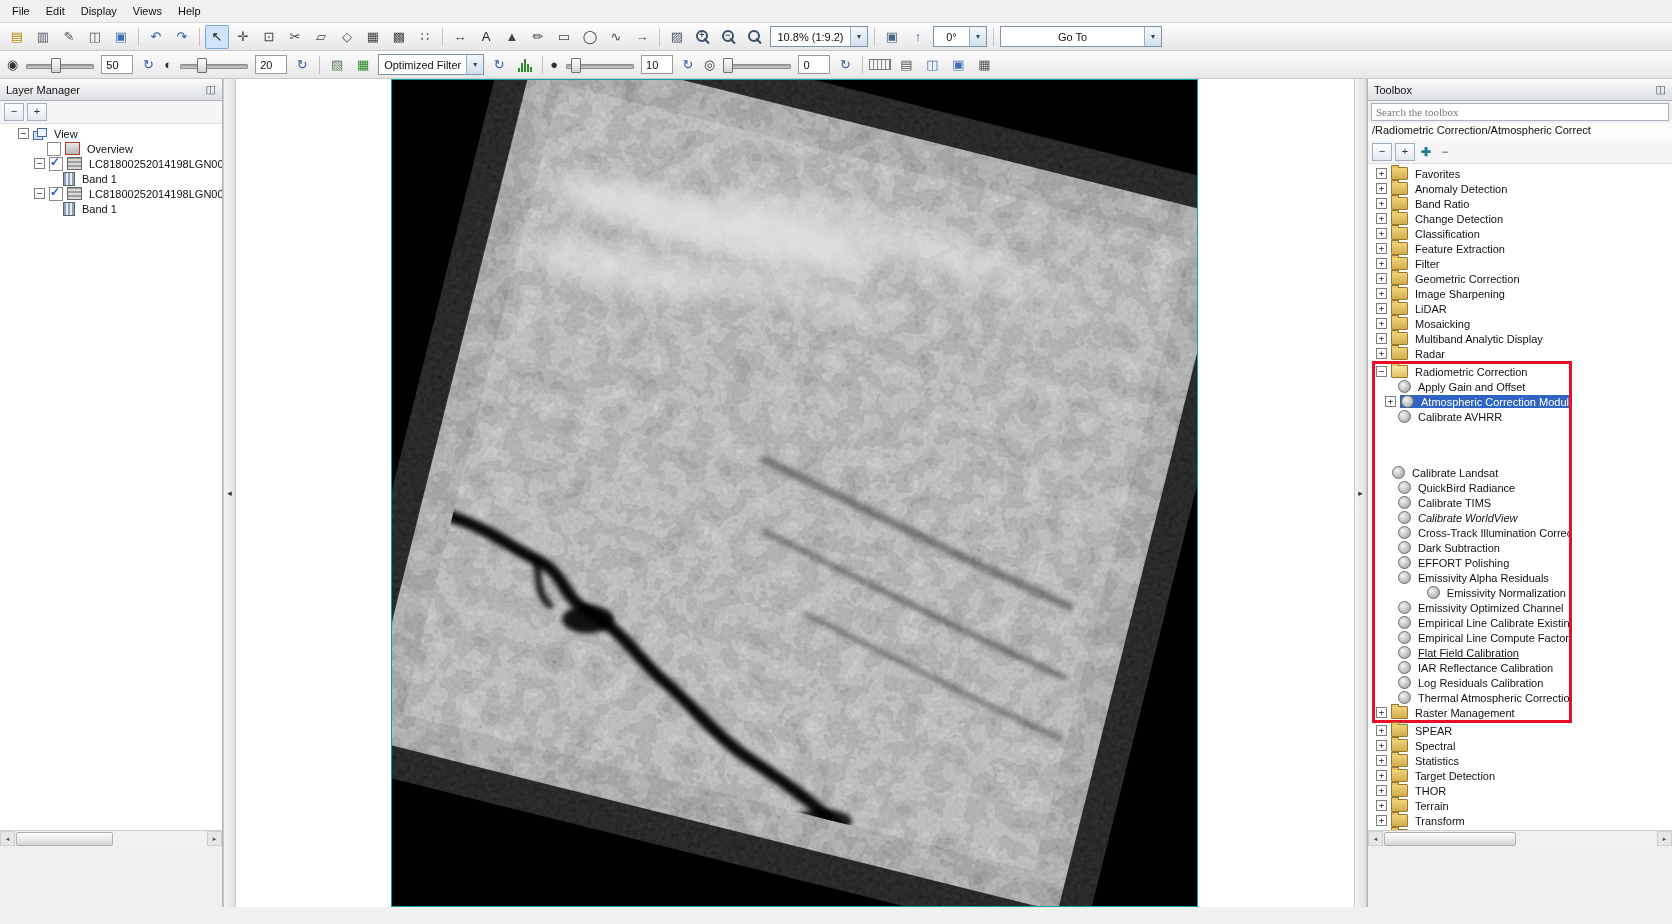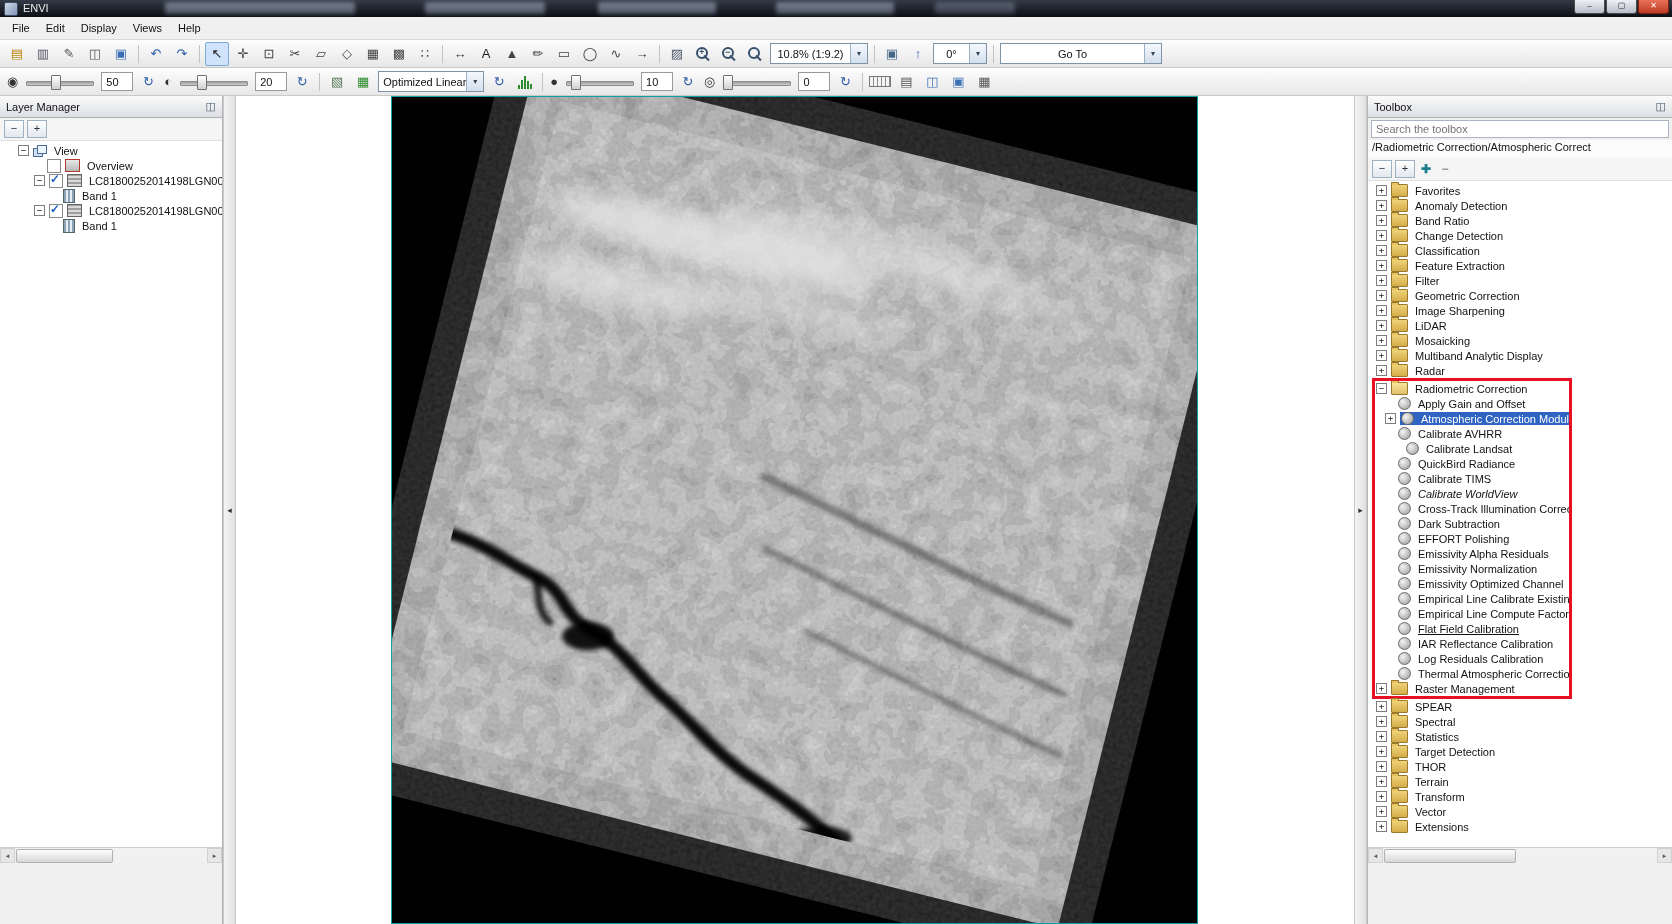--- a/index.html
+++ b/index.html
@@ -93,21 +93,21 @@
   .folder::before{content:"";position:absolute;top:-3px;left:-1px;width:6px;height:2px;
                   background:#e7c35f;border:1px solid #99792b;border-bottom:none;border-radius:1px 1px 0 0;}
   .folder.open{background:linear-gradient(#f8e69e,#e0c härte06a);background:linear-gradient(#f8e69e,#e0c06a);}
   .tool-ico{width:11px;height:11px;border-radius:50%;border:1px solid #6a6a6a;margin-right:4px;flex:none;
             background:radial-gradient(circle at 35% 35%,#f4f4f4,#989898);}
   .sel{display:flex;align-items:center;background:#2f64c2;color:#fff;padding:0 1px;}
   .redbox{border:3px solid #e81123;margin-left:4px;width:194px;overflow:hidden;}
 
   .searchrow{padding:2px 3px;flex:none;}
   .searchrow input{width:100%;box-sizing:border-box;height:18px;border:1px solid #a9b4c0;background:#fff;
-                   font-family:Liberation Sans, sans-serif;font-size:11px;color:#555;padding:0 4px;}
+                   font-family:Liberation Serif, serif;font-size:11px;color:#555;padding:0 4px;}
   .pathrow{height:16px;padding:1px 4px;white-space:nowrap;overflow:hidden;flex:none;background:#fbfbfb;}
 
   .hscroll{height:15px;background:#f1f1f1;border-top:1px solid #cfcfcf;display:flex;align-items:center;flex:none;}
   .sc-arrow{width:15px;height:15px;background:#e7e7e7;display:flex;align-items:center;justify-content:center;
             font-size:7px;color:#555;flex:none;border:1px solid #d0d0d0;box-sizing:border-box;}
   .sc-track{flex:1;position:relative;height:15px;}
   .sc-thumb{position:absolute;top:1px;height:12px;background:linear-gradient(#fdfdfd,#d7d7d7);
             border:1px solid #b0b0b0;border-radius:2px;}
   .pfoot{height:61px;background:#f0f0f0;flex:none;}
 
@@ -117,34 +117,20 @@
 
   #view-area{flex:1;background:#fff;position:relative;overflow:hidden;}
   #image-canvas{position:absolute;left:155px;top:0;width:805px;height:826px;background:#000;
                 border:1px solid #129f9f;box-sizing:content-box;}
 </style>
 </head>
 <body>
 
 <div id="app">
 
-  <div class="titlebar">
-    <span class="appicon"></span>
-    <span class="wtitle">ENVI</span>
-    <span class="redtab" style="left:165px;width:190px;"></span>
-    <span class="redtab" style="left:425px;width:120px;"></span>
-    <span class="redtab" style="left:598px;width:118px;"></span>
-    <span class="redtab" style="left:776px;width:118px;"></span>
-    <span class="redtab" style="left:935px;width:80px;opacity:.5;"></span>
-    <span class="winbtns">
-      <span class="wbtn">–</span>
-      <span class="wbtn">▢</span>
-      <span class="wbtn close">✕</span>
-    </span>
-  </div>
 
   <div class="menubar">
       <div class="menu-item">File</div>
       <div class="menu-item">Edit</div>
       <div class="menu-item">Display</div>
       <div class="menu-item">Views</div>
       <div class="menu-item">Help</div>
     </div>
 
   <div class="toolbar">
@@ -288,21 +274,21 @@
         <span class="glyph" style="color: rgb(47, 95, 168);">↻</span>
       </div>
       <div class="sep"></div>
       <div class="tb-btn">
         <span class="glyph" style="color: rgb(85, 119, 85);">▧</span>
       </div>
       <div class="tb-btn">
         <span class="glyph" style="color: rgb(42, 138, 42);">▦</span>
       </div>
       <div class="combo" style="width: 104px;">
-        <span class="val">Optimized Linear</span>
+        <span class="val">Optimized Filter</span>
         <span class="arr">▾</span>
       </div>
       <div class="tb-btn">
         <span class="glyph" style="color: rgb(47, 95, 168);">↻</span>
       </div>
       <div class="tb-btn">
         <span class="hist">
           <i style="height: 4px;"></i>
           <i style="height: 9px;"></i>
           <i style="height: 13px;"></i>
@@ -571,21 +557,21 @@
               <span class="sel">
                 <span class="tool-ico"></span>
                 <span class="tlabel">Atmospheric Correction Module</span>
               </span>
             </div>
             <div class="trow" style="padding-left: 10px;">
               <span class="exp-spacer"></span>
               <span class="tool-ico"></span>
               <span class="tlabel">Calibrate AVHRR</span>
             </div>
-            <div class="trow" style="padding-left: 18px;">
+            <div class="trow" style="padding-left: 4px; margin-top: 41px;">
               <span class="exp-spacer"></span>
               <span class="tool-ico"></span>
               <span class="tlabel">Calibrate Landsat</span>
             </div>
             <div class="trow" style="padding-left: 10px;">
               <span class="exp-spacer"></span>
               <span class="tool-ico"></span>
               <span class="tlabel">QuickBird Radiance</span>
             </div>
             <div class="trow" style="padding-left: 10px;">
@@ -611,21 +597,21 @@
             <div class="trow" style="padding-left: 10px;">
               <span class="exp-spacer"></span>
               <span class="tool-ico"></span>
               <span class="tlabel">EFFORT Polishing</span>
             </div>
             <div class="trow" style="padding-left: 10px;">
               <span class="exp-spacer"></span>
               <span class="tool-ico"></span>
               <span class="tlabel">Emissivity Alpha Residuals</span>
             </div>
-            <div class="trow" style="padding-left: 10px;">
+            <div class="trow" style="padding-left: 10px; justify-content: flex-end;">
               <span class="exp-spacer"></span>
               <span class="tool-ico"></span>
               <span class="tlabel">Emissivity Normalization</span>
             </div>
             <div class="trow" style="padding-left: 10px;">
               <span class="exp-spacer"></span>
               <span class="tool-ico"></span>
               <span class="tlabel">Emissivity Optimized Channel</span>
             </div>
             <div class="trow" style="padding-left: 10px;">

